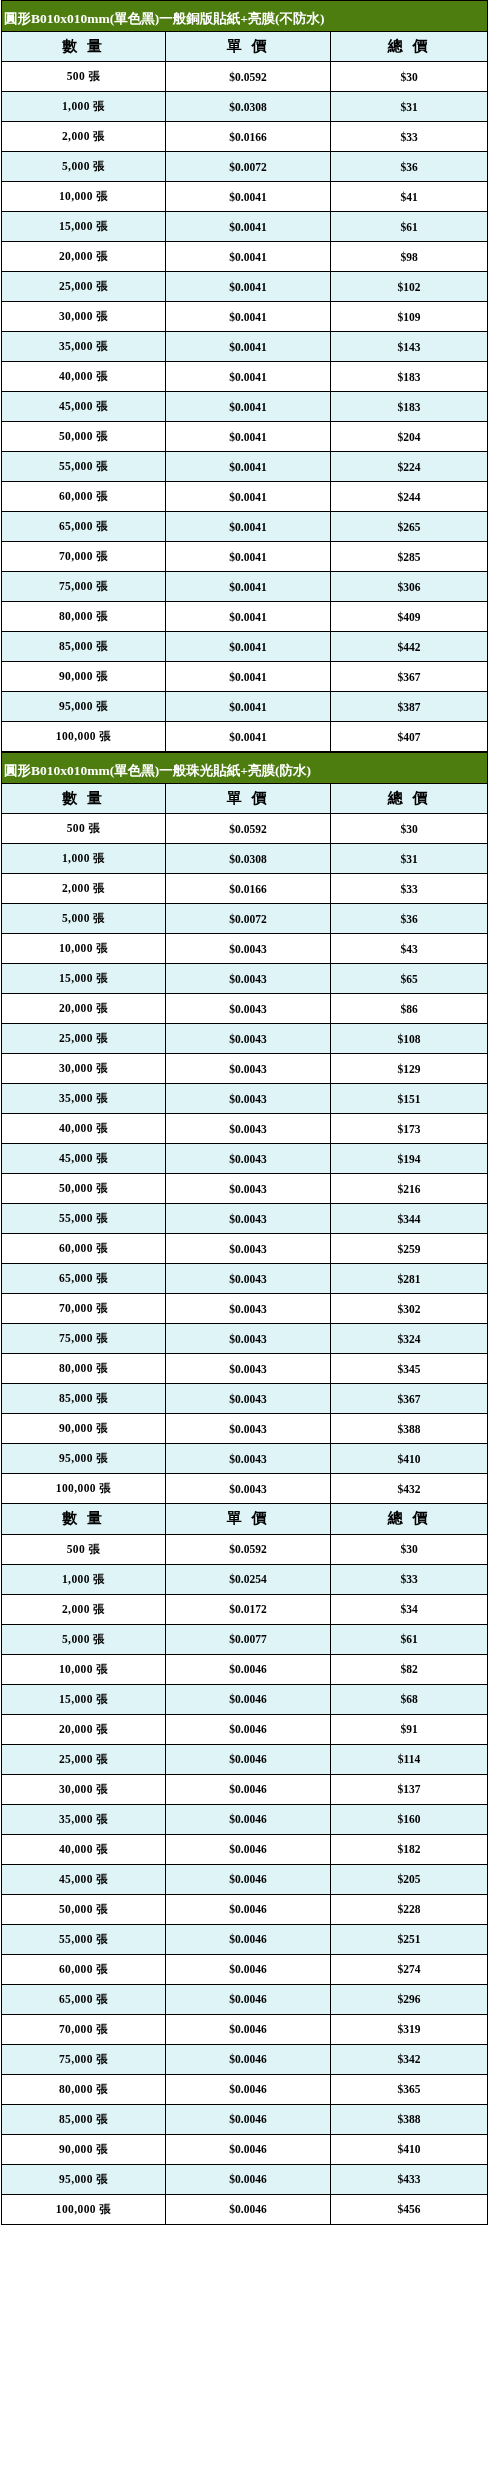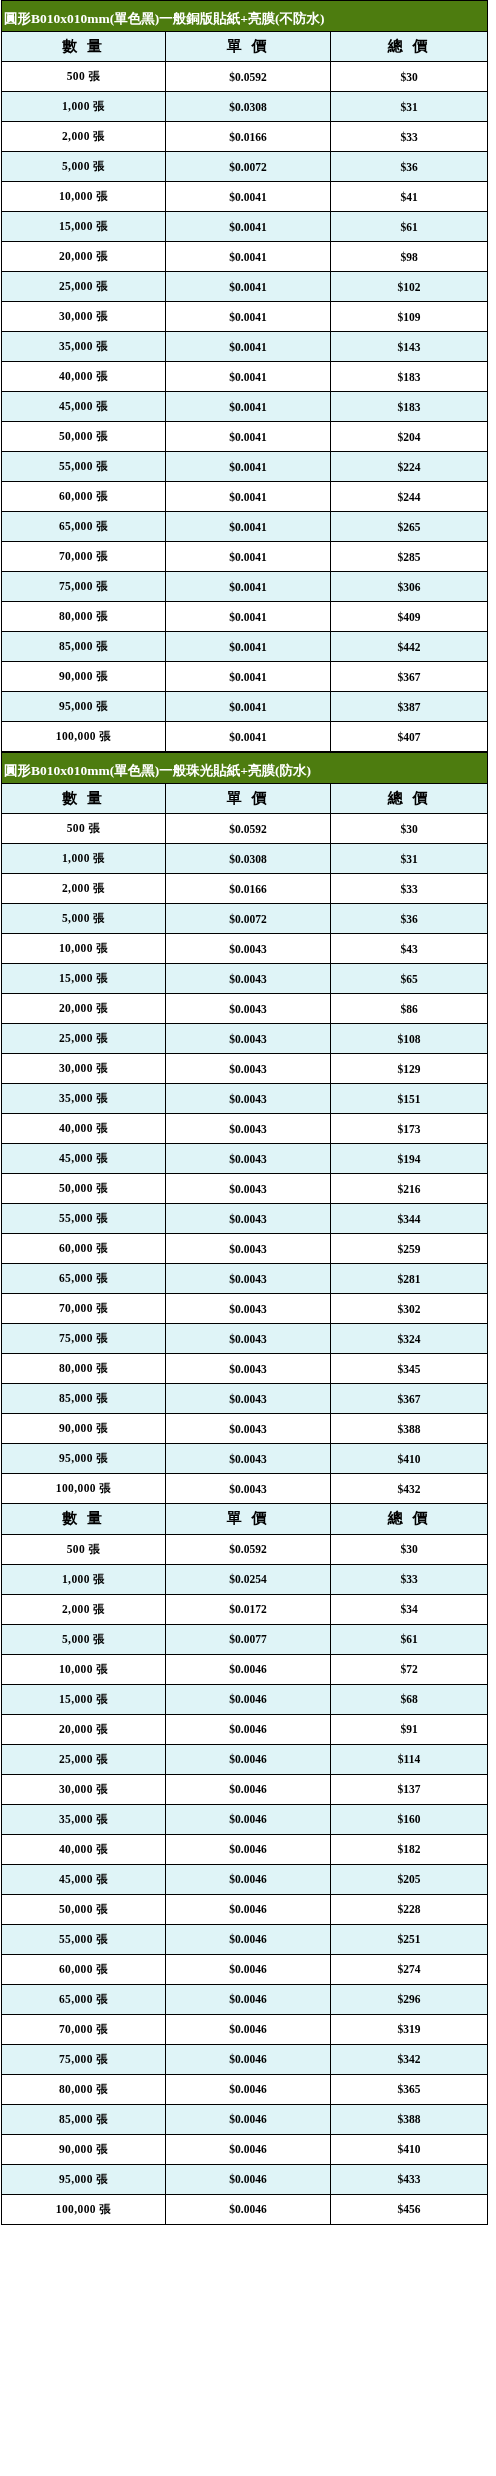--- a/index.html
+++ b/index.html
@@ -374,21 +374,21 @@
           <td>$34</td>
         </tr>
         <tr class="data-row alt">
           <td class="qty-cell">5,000 張</td>
           <td>$0.0077</td>
           <td>$61</td>
         </tr>
         <tr class="data-row">
           <td class="qty-cell">10,000 張</td>
           <td>$0.0046</td>
-          <td>$72</td>
+          <td>$82</td>
         </tr>
         <tr class="data-row alt">
           <td class="qty-cell">15,000 張</td>
           <td>$0.0046</td>
           <td>$68</td>
         </tr>
         <tr class="data-row">
           <td class="qty-cell">20,000 張</td>
           <td>$0.0046</td>
           <td>$91</td>

